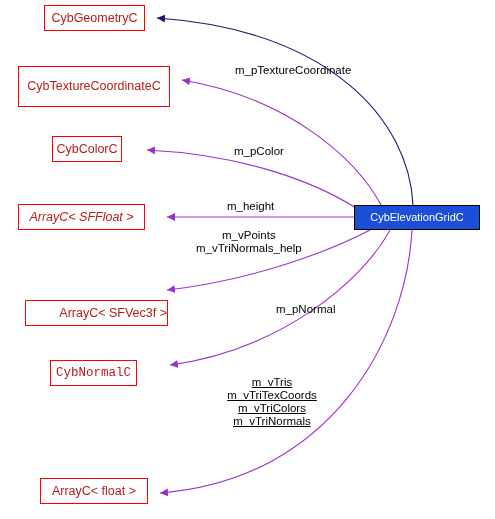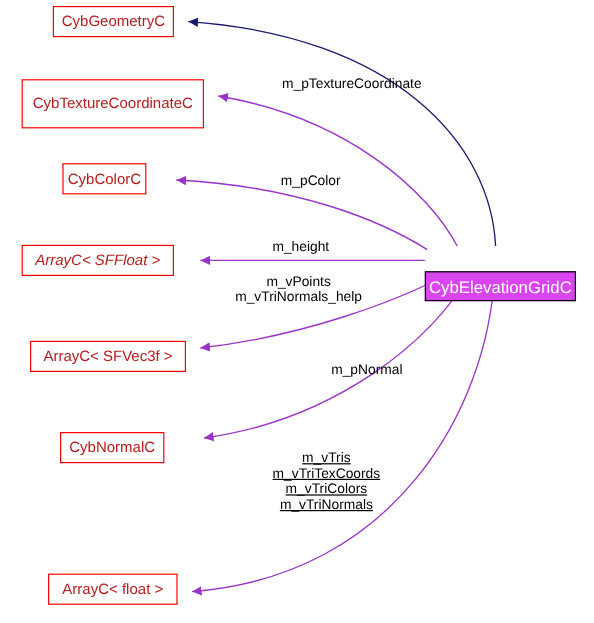--- a/index.html
+++ b/index.html
@@ -4,21 +4,21 @@
 <style>
   html,body{margin:0;padding:0;background:#ffffff;}
   body{width:495px;height:519px;overflow:hidden;
        font-family:"Liberation Sans","DejaVu Sans",sans-serif;}
   #diagram{position:relative;width:495px;height:519px;background:#ffffff;}
   #edges{position:absolute;left:0;top:0;width:495px;height:519px;}
   .node{position:absolute;box-sizing:border-box;display:flex;
         align-items:center;justify-content:center;
         white-space:nowrap;line-height:1;}
   .node.cls{background:#ffffff;border:1px solid #ff0000;color:#b91c1c;font-size:12.5px;}
-  .node.root{background:#d946ef;border:1px solid #000000;color:#ffffff;font-size:14px;margin-top:21px;}
+  .node.root{background:#1d4ed8;border:1px solid #000000;color:#ffffff;font-size:11px;}
   .edge-label{position:absolute;color:#000000;font-size:11.5px;
               white-space:nowrap;line-height:13px;text-align:center;}
 </style>
 </head>
 <body>
 
 <div id="diagram">
 
   <svg id="edges" viewBox="0 0 495 519" width="495" height="519" xmlns="http://www.w3.org/2000/svg">
     <defs>
@@ -54,25 +54,25 @@
   </div>
 
   <div class="node cls" style="left:52px;top:136px;width:70px;height:26px;">
     <span>CybColorC</span>
   </div>
 
   <div class="node cls" style="left:18px;top:204px;width:127px;height:26px;font-style:italic;">
     <span>ArrayC&lt; SFFloat &gt;</span>
   </div>
 
-  <div class="node cls" style="left:25px;top:284px;width:130px;height:26px;">
+  <div class="node cls" style="left:25px;top:300px;width:143px;height:26px;justify-content:flex-end;">
     <span>ArrayC&lt; SFVec3f &gt;</span>
   </div>
 
-  <div class="node cls" style="left:50px;top:360px;width:87px;height:26px;">
+  <div class="node cls" style="left:50px;top:360px;width:87px;height:26px;font-family:Liberation Mono, monospace;">
     <span>CybNormalC</span>
   </div>
 
   <div class="node cls" style="left:40px;top:478px;width:108px;height:26px;">
     <span>ArrayC&lt; float &gt;</span>
   </div>
 
   <div class="node root" style="left:354px;top:205px;width:126px;height:25px;">
     <span>CybElevationGridC</span>
   </div>

